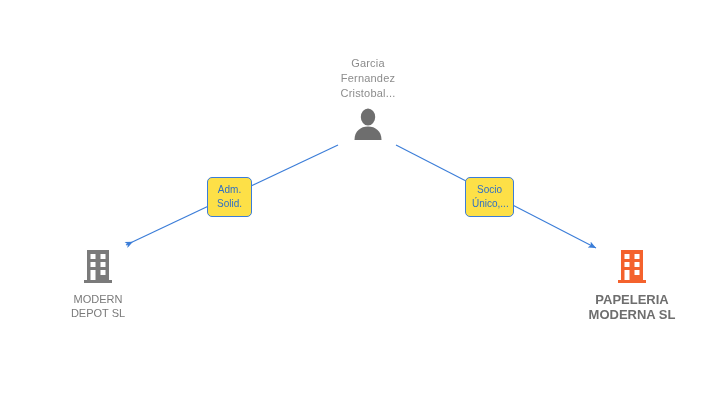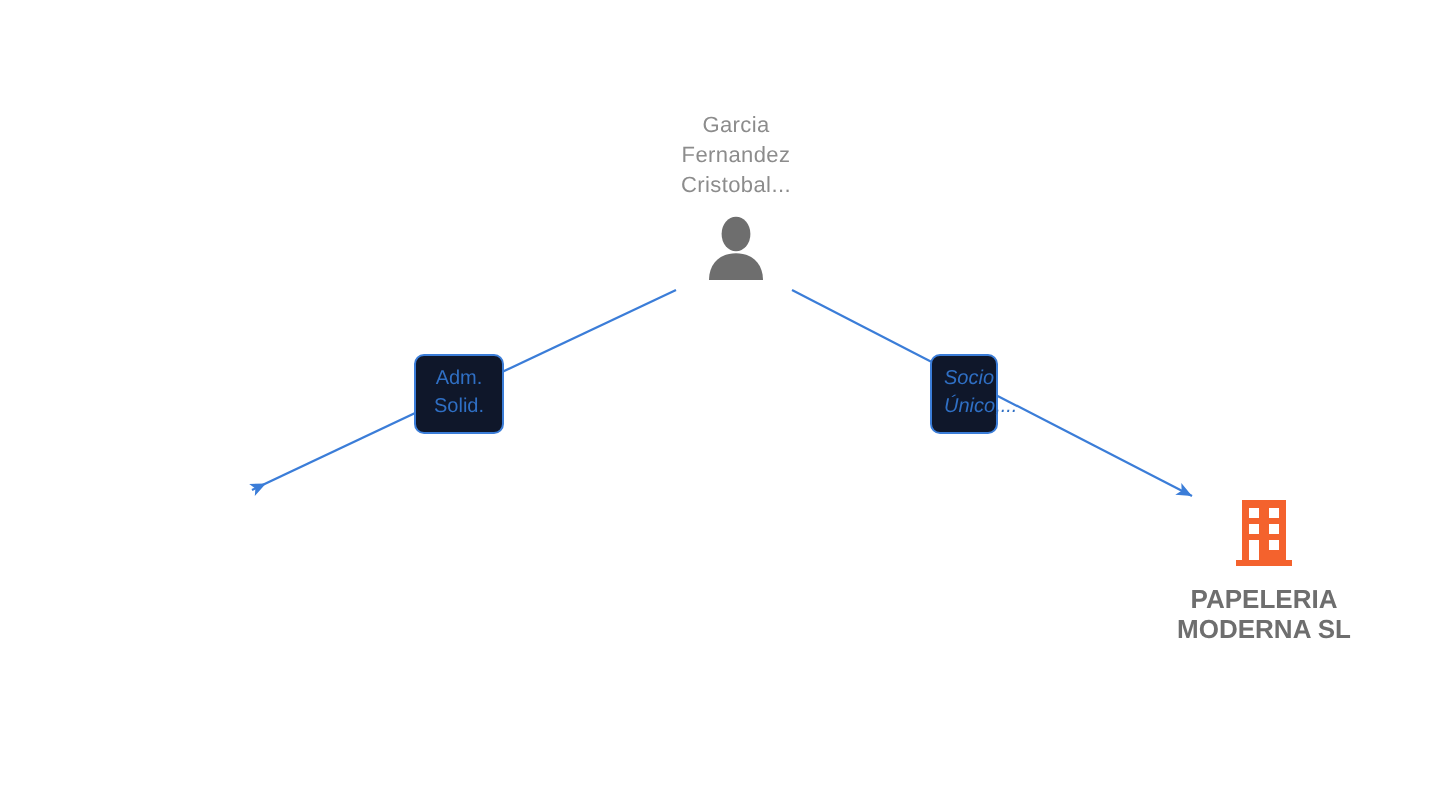--- a/index.html
+++ b/index.html
@@ -74,33 +74,33 @@
   .company-label.current {
     font-weight: bold;
     color: #6e6e6e;
     font-size: 13px;
     line-height: 15px;
   }
 
   
   .rel-box {
     position: absolute;
-    background: #0f172a;
+    background: #fde047;
     border: 1px solid #3b7dd8;
     border-radius: 5px;
     color: #2f6fc4;
     font-size: 10px;
     line-height: 14px;
     text-align: center;
     padding: 5px 6px;
     white-space: pre-line;
     box-sizing: border-box;
   }
   .rel-box.adm   { left: 207px; top: 177px; width: 45px; }
-  .rel-box.socio { left: 465px; top: 177px; width: 34px; font-style: italic; }
+  .rel-box.socio { left: 465px; top: 177px; width: 49px; }
 
   
   .watermark {
     position: absolute;
     right: 8px;
     bottom: 8px;
     display: flex;
     align-items: center;
     gap: 4px;
   }
@@ -149,20 +149,34 @@
       <path d="M3.5,33 C3.5,24.2 9.6,19.6 17,19.6 C24.4,19.6 30.5,24.2 30.5,33 Z" fill="#6e6e6e"></path>
     </svg>
   </div>
 
   <div class="rel-box adm">Adm.
 Solid.</div>
 
   <div class="rel-box socio">Socio
 Único,...</div>
 
+  <div class="company-node left">
+    <svg class="building-icon" viewBox="0 0 30 36">
+      <rect x="4" y="2" width="22" height="30" fill="#7a7a7a"></rect>
+      <rect x="1" y="32" width="28" height="3" fill="#7a7a7a"></rect>
+      <rect x="7.5" y="6" width="5" height="5" fill="#ffffff"></rect>
+      <rect x="17.5" y="6" width="5" height="5" fill="#ffffff"></rect>
+      <rect x="7.5" y="14" width="5" height="5" fill="#ffffff"></rect>
+      <rect x="17.5" y="14" width="5" height="5" fill="#ffffff"></rect>
+      <rect x="7.5" y="22" width="5" height="10" fill="#ffffff"></rect>
+      <rect x="17.5" y="22" width="5" height="5" fill="#ffffff"></rect>
+    </svg>
+    <div class="company-label">MODERN
+DEPOT SL</div>
+  </div>
 
   <div class="company-node right">
     <svg class="building-icon" viewBox="0 0 30 36">
       <rect x="4" y="2" width="22" height="30" fill="#f4622d"></rect>
       <rect x="1" y="32" width="28" height="3" fill="#f4622d"></rect>
       <rect x="7.5" y="6" width="5" height="5" fill="#ffffff"></rect>
       <rect x="17.5" y="6" width="5" height="5" fill="#ffffff"></rect>
       <rect x="7.5" y="14" width="5" height="5" fill="#ffffff"></rect>
       <rect x="17.5" y="14" width="5" height="5" fill="#ffffff"></rect>
       <rect x="7.5" y="22" width="5" height="10" fill="#ffffff"></rect>

